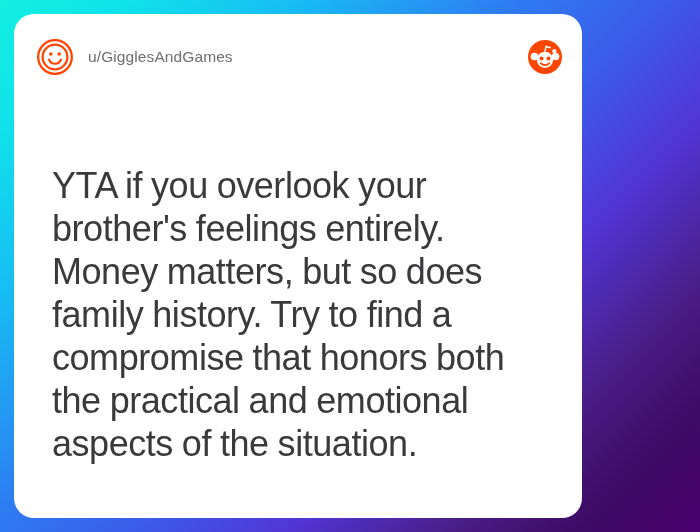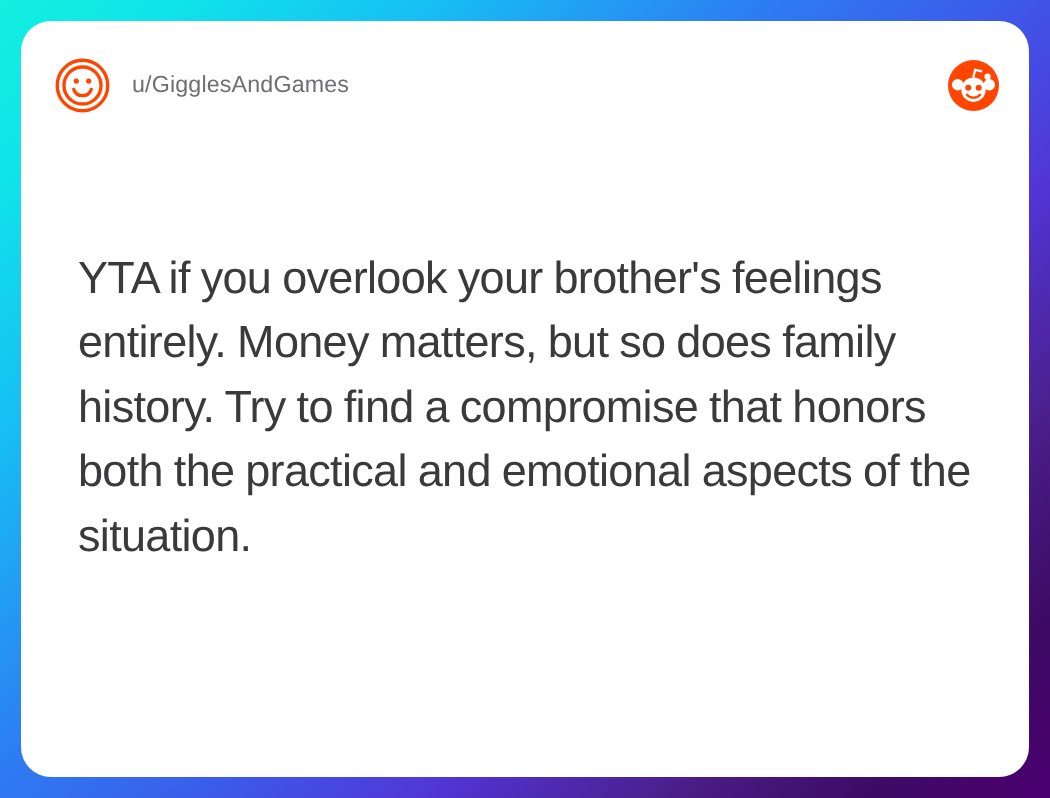--- a/index.html
+++ b/index.html
@@ -34,21 +34,21 @@
     display: flex;
     align-items: stretch;
     justify-content: stretch;
   }
 
   
   .card {
     position: absolute;
     left: 14px;
     top: 14px;
-    width: 672px;
+    width: 568px;
     height: 504px;
     box-sizing: border-box;
     background: #ffffff;
     border-radius: 20px;
     padding: 0;
     overflow: hidden;
   }
 
   
   .card-header {
@@ -92,21 +92,21 @@
 
   
   .quote-body {
     position: absolute;
     left: 38px;
     right: 26px;
     top: 150px;
   }
 
   .quote-text {
-    font-size: 30px;
+    font-size: 36px;
     line-height: 43px;
     color: #3a3a3c;
     font-family: "Liberation Sans", sans-serif;
     letter-spacing: -0.45px;
     word-spacing: -0.6px;
     margin: 0;
     font-weight: 400;
   }
 </style>
 </head>

